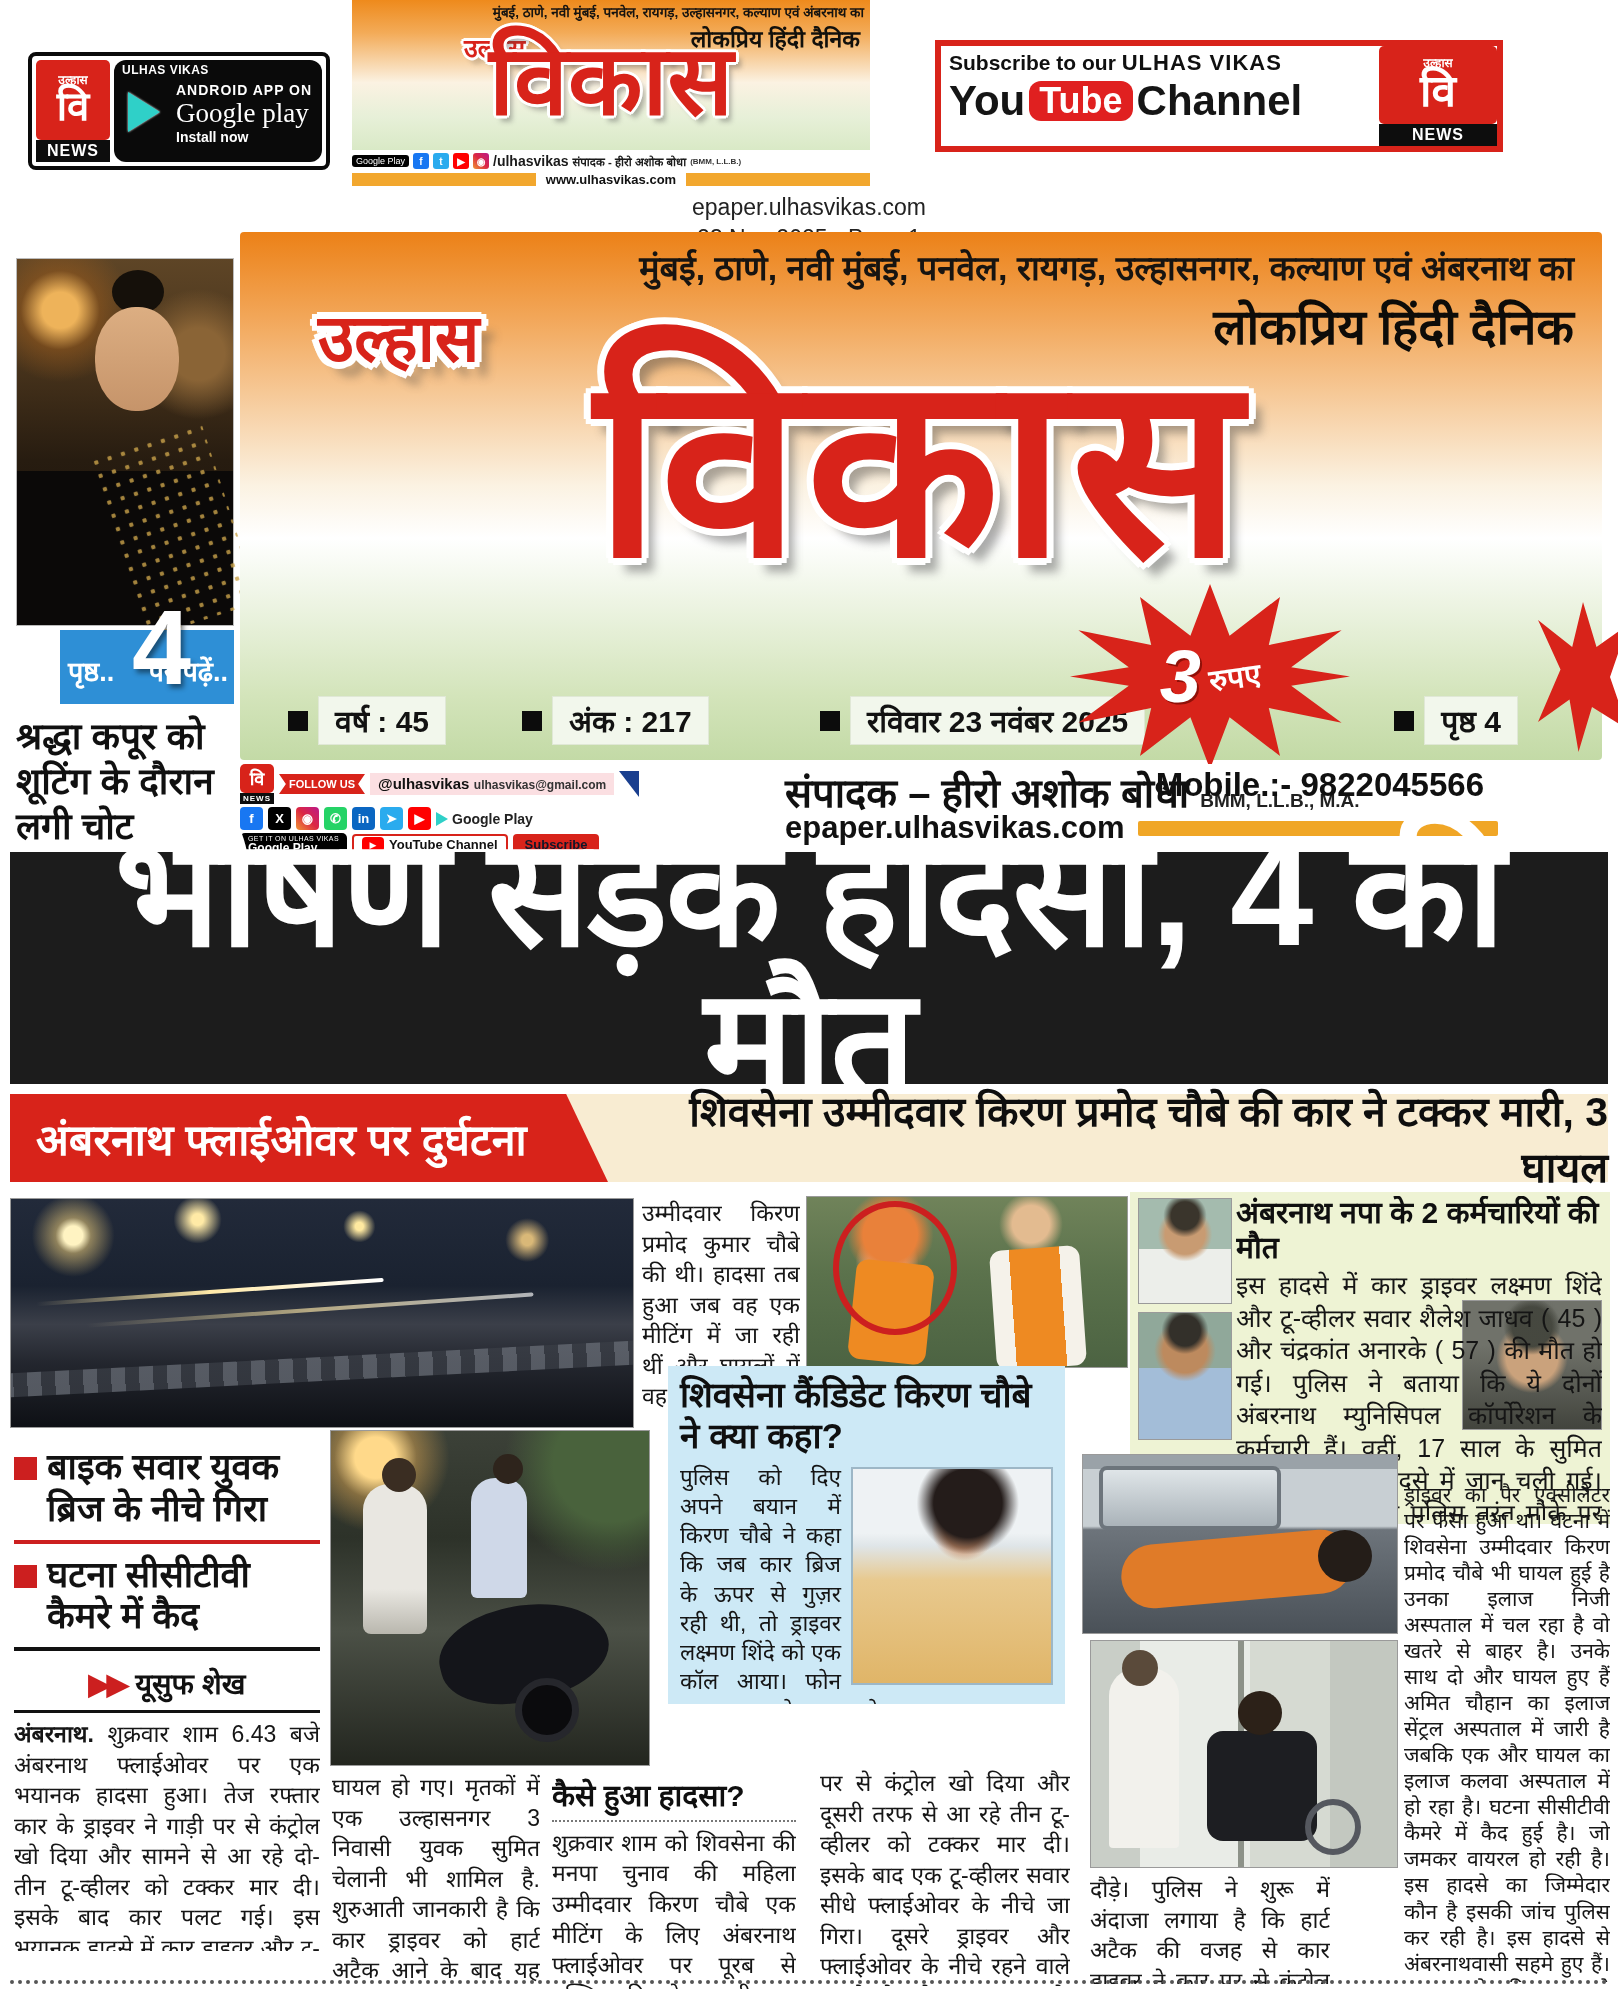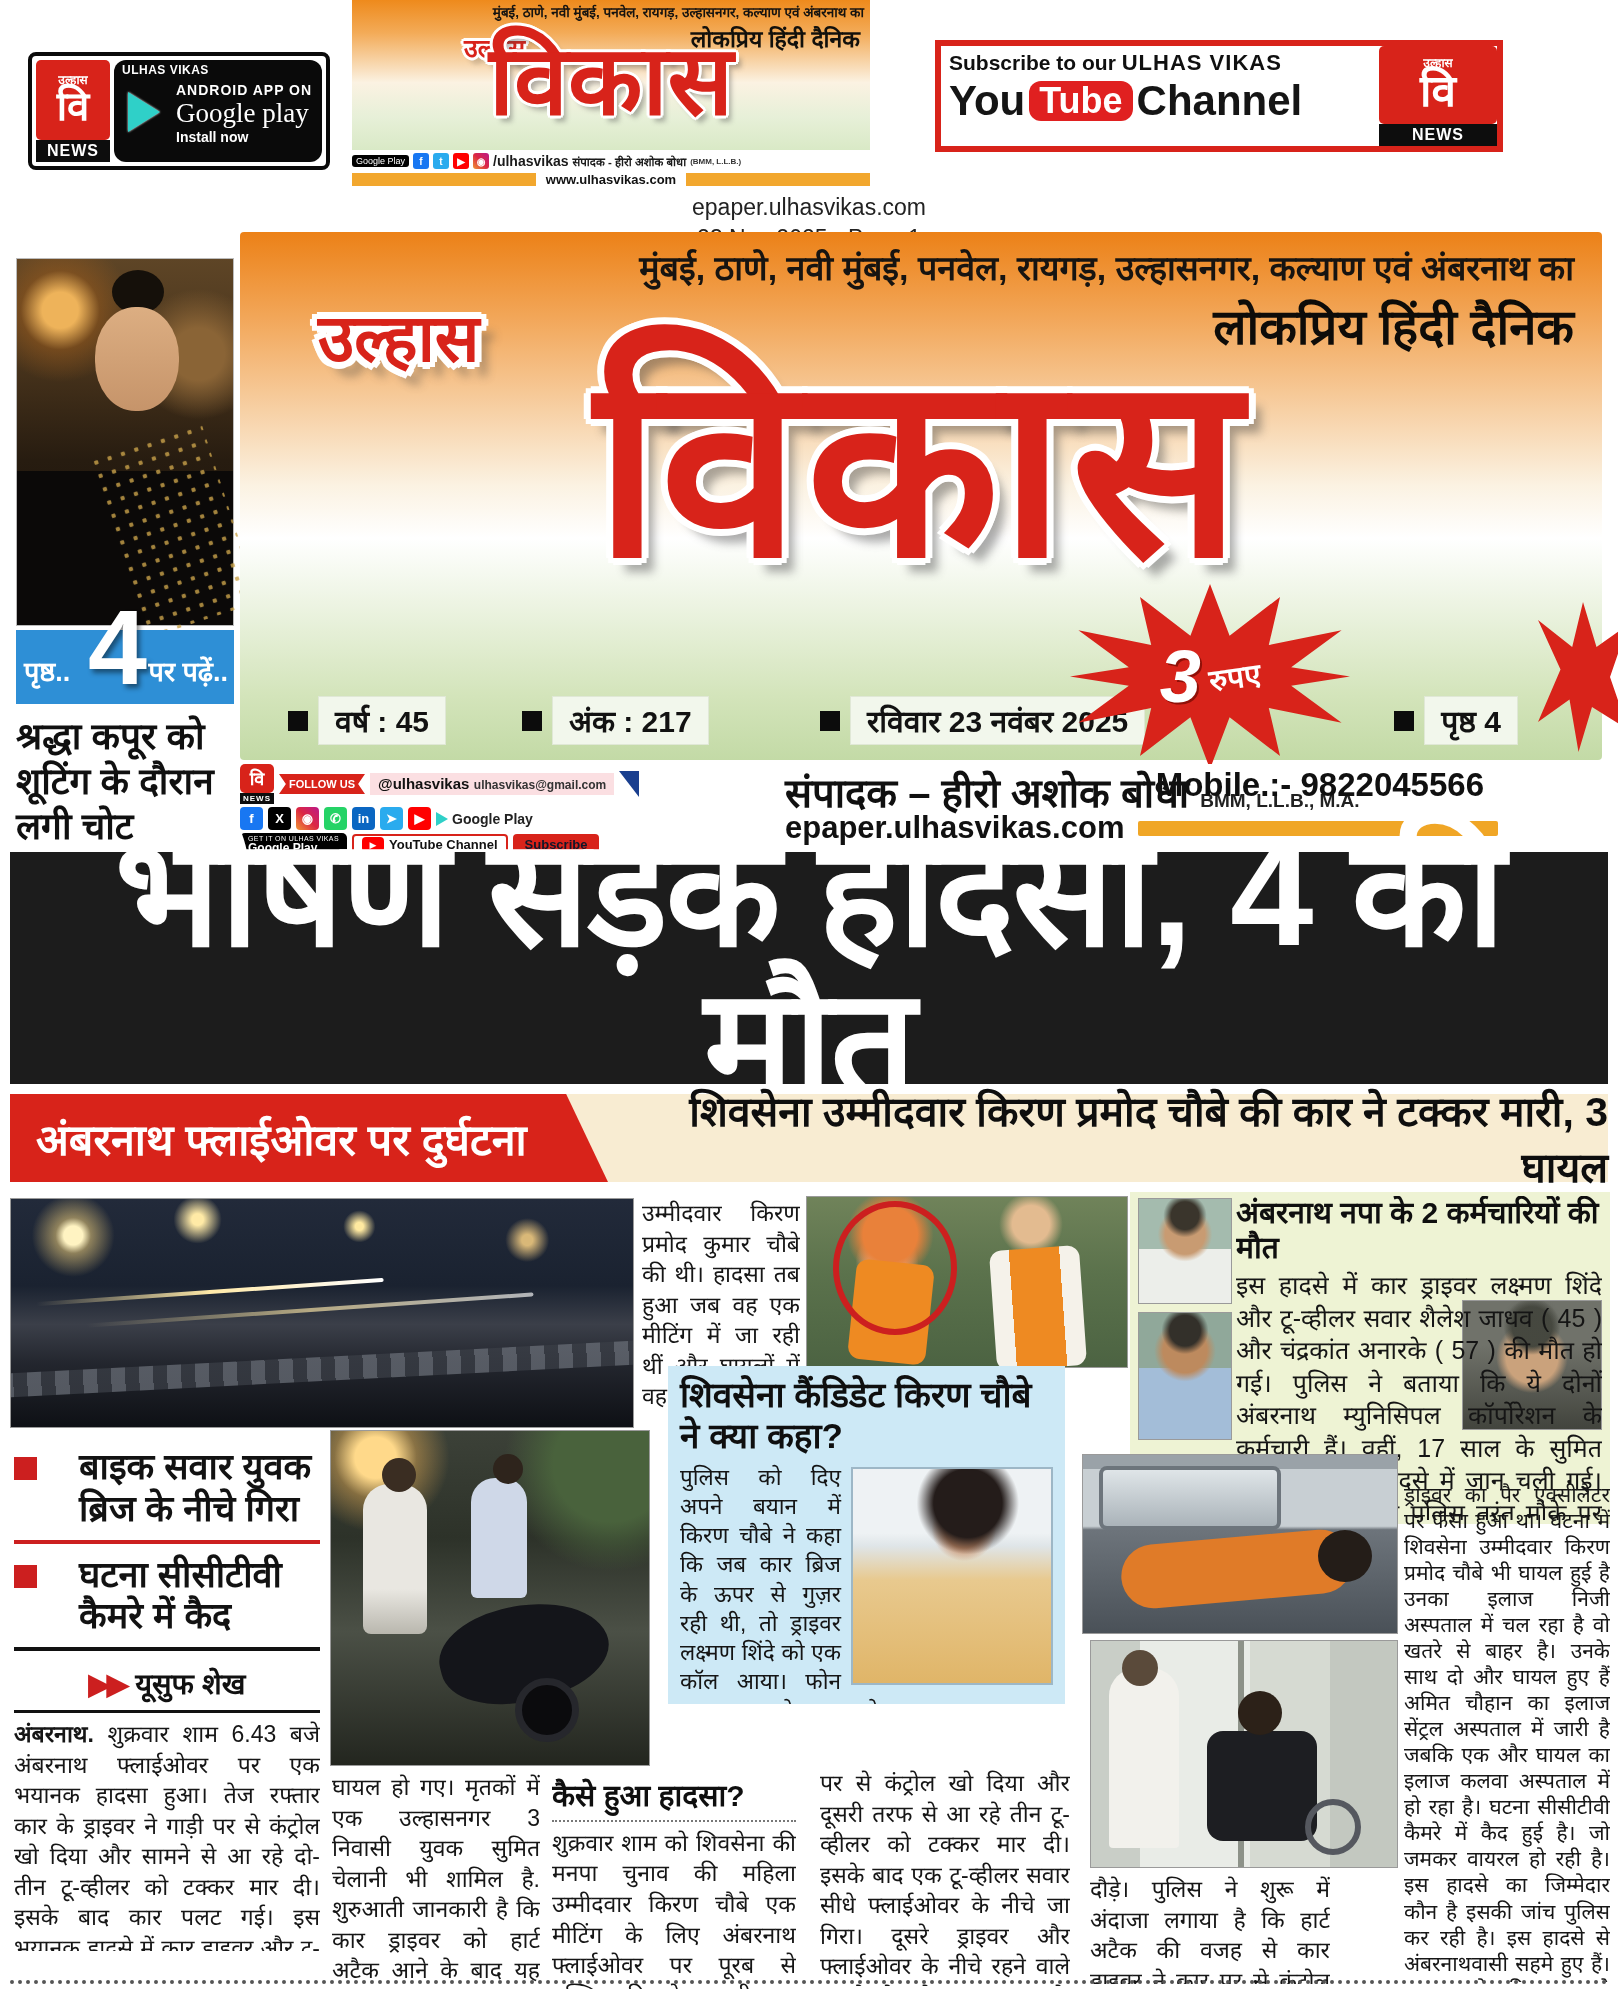--- a/index.html
+++ b/index.html
@@ -55,21 +55,21 @@
   
   .sidebar{left:16px;top:258px;width:218px;}
   #shr{position:relative;width:216px;height:366px;border:1px solid #bbb;background:
     radial-gradient(circle at 20% 14%,#eeb35a 0 5%,rgba(150,90,30,.55) 11%,transparent 20%),
     radial-gradient(circle at 84% 26%,#8a6436 0 8%,transparent 20%),
     linear-gradient(180deg,#5e4526 0%,#46321b 30%,#271c10 55%,#150f08 100%);}
   .shr-bun{position:absolute;top:3%;left:44%;width:52px;height:44px;background:#15100a;border-radius:50%;}
   .shr-face{position:absolute;top:13%;left:36%;width:84px;height:104px;background:linear-gradient(180deg,#dcae82,#c6946a);border-radius:48%;}
   .shr-dress{position:absolute;left:0;bottom:0;width:100%;height:42%;background:#0b0908;}
   .shr-emb{position:absolute;right:0;bottom:0;width:55%;height:52%;background-image:radial-gradient(#c9a24a 2px,transparent 2.6px);background-size:14px 14px;opacity:.8;transform:rotate(-18deg);}
-  .sb-band{position:relative;margin-top:4px;height:74px;background:#2e8fd6;}
+  .sb-band{position:relative;margin-top:4px;height:74px;background:#2e8fd6;margin-left:44px;}
   .sb-pre{position:absolute;left:8px;top:22px;color:#fff;font-size:27px;font-weight:800;}
   .sb-num{position:absolute;left:72px;top:-36px;color:#fff;font-size:106px;font-weight:900;line-height:1;text-shadow:3px 4px 5px rgba(0,0,0,.45);}
   .sb-post{position:absolute;right:6px;top:22px;color:#fff;font-size:27px;font-weight:800;}
   .sb-head{margin-top:10px;font-size:37px;font-weight:800;color:#101010;line-height:1.22;}
 
   
   .masthead{left:240px;top:232px;width:1362px;height:528px;background:linear-gradient(180deg,#ec8117 0%,#f2a658 16%,#fbf2e2 48%,#ffffff 58%,#d3e4ba 88%,#c3daa6 100%);border-radius:4px;}
   .mh-cov{position:absolute;top:12px;right:28px;font-size:34px;font-weight:800;color:#171411;}
   .mh-tag{position:absolute;top:60px;right:28px;font-size:49px;font-weight:800;color:#0e0c09;}
   .mh-utop{position:absolute;top:58px;left:78px;font-size:66px;font-weight:900;}
@@ -193,21 +193,21 @@
   .gb-title{font-size:30px;font-weight:800;color:#0f0f0f;line-height:1.15;margin-bottom:4px;}
   .gb-body{font-size:25px;line-height:1.3;color:#151515;}
   .intro-col{left:642px;top:1198px;width:158px;height:246px;font-size:23px;line-height:1.38;overflow:hidden;}
   .blue-box{left:668px;top:1366px;width:397px;height:338px;background:#cde9f6;padding:8px 12px;box-sizing:border-box;overflow:hidden;}
   .bb-title{font-size:35px;font-weight:800;color:#0f0f0f;line-height:1.18;margin-bottom:6px;}
   .bb-body{font-size:22.5px;line-height:1.3;color:#151515;}
   .bullets{left:14px;top:1444px;width:306px;}
   .bullet{display:flex;gap:10px;padding:2px 0 10px 0;margin-bottom:8px;border-bottom:4px solid #cc1f1f;}
   .bullet.dark{border-bottom-color:#111;}
   .bullet .bsq{width:23px;height:23px;background:#cc1f1f;flex:none;margin-top:11px;}
-  .bullet .btx{font-size:36px;font-weight:800;line-height:1.16;color:#121212;margin-left:32px;}
+  .bullet .btx{font-size:36px;font-weight:800;line-height:1.16;color:#121212;}
   .byline{border-bottom:3px solid #111;padding:4px 0 8px 0;margin-bottom:6px;text-align:center;font-size:29px;font-weight:800;color:#111;}
   .byline .mark{color:#cc1f1f;letter-spacing:-4px;margin-right:10px;}
   .bodycol{font-size:23px;line-height:1.33;color:#161616;overflow:hidden;position:absolute;}
   .dateline{font-weight:800;}
   .how-title{font-size:30px;font-weight:800;color:#0f0f0f;border-bottom:2px dotted #777;padding-bottom:4px;margin-bottom:6px;}
   .dotted-rule{left:10px;top:1980px;width:1598px;border-top:4px dotted #555;height:0;}
 </style>
 </head>
 <body>
 

